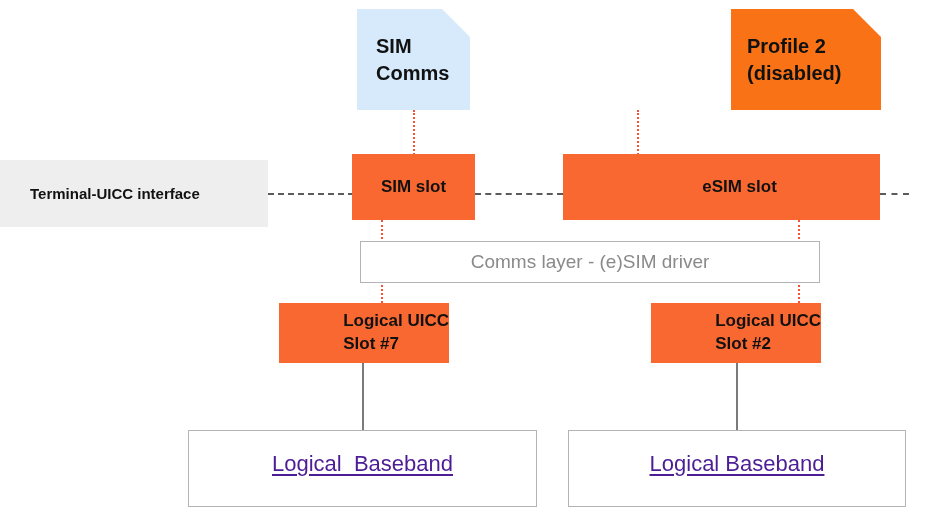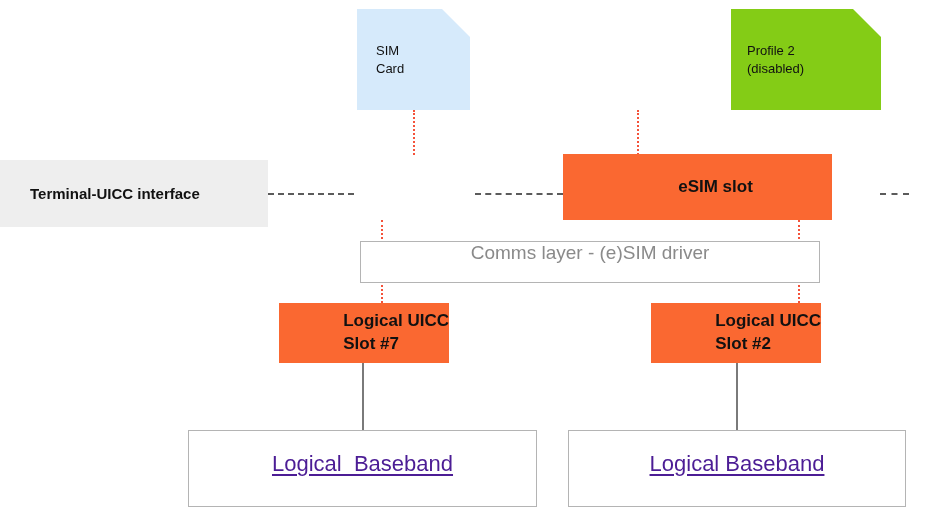--- a/index.html
+++ b/index.html
@@ -5,46 +5,46 @@
   html,body{margin:0;padding:0;background:#ffffff;}
   body{font-family:"Liberation Sans",sans-serif;}
   #stage{position:relative;width:935px;height:519px;background:#ffffff;overflow:hidden;}
 
   .abs{position:absolute;box-sizing:border-box;}
 
   
   .card{
     display:flex;align-items:center;
     padding-left:19px;
-    font-size:13px;font-weight:normal;color:#111111;line-height:1.32;
+    font-size:20px;font-weight:bold;color:#111111;line-height:1.32;
     clip-path:polygon(0 0, calc(100% - 28px) 0, 100% 28px, 100% 100%, 0 100%);
   }
   .card.blue{background:#d6eafb;}
-  .card.gray{background:#84cc16;padding-left:16px;}
+  .card.gray{background:#f97316;padding-left:16px;}
 
   
   .slot{
     background:#fa6831;
     display:flex;align-items:center;justify-content:center;
     font-size:17px;font-weight:bold;color:#111111;
   }
   .slot.left-text{justify-content:flex-end;padding-left:16px;line-height:1.34;}
 
   
   .greybox{
     background:#eeeeee;display:flex;align-items:center;
     padding-left:30px;font-size:15px;font-weight:bold;color:#111111;
   }
 
   
   .outline{
     background:#ffffff;border:1.5px solid #b4b4b4;
   }
   .comms{
-    display:flex;justify-content:center;
+    display:flex;align-items:center;justify-content:center;
     font-size:19px;color:#8a8a8a;font-weight:normal;
   }
   .baseband{ }
   .baseband-label{
     position:absolute;left:0;right:0;top:20px;text-align:center;
     font-size:22px;color:#4c1d95;text-decoration:underline;
     text-underline-offset:3px;white-space:pre;
   }
 
   
@@ -57,21 +57,21 @@
   }
 </style>
 </head>
 <body>
 
 <div id="stage">
 
   <div class="abs card blue" style="left:357px;top:9px;width:113px;height:101px;">
     <div>
       <div>SIM</div>
-      <div>Card</div>
+      <div>Comms</div>
     </div>
   </div>
 
 
   <div class="abs card gray" style="left:731px;top:9px;width:150px;height:101px;">
     <div>
       <div>Profile 2</div>
       <div>(disabled)</div>
     </div>
   </div>
@@ -80,22 +80,25 @@
   <div class="abs vline-dotted" style="left:637px;top:110px;height:45px;"></div>
 
   <div class="abs greybox" style="left:0px;top:160px;width:268px;height:67px;">
     <span>Terminal-UICC interface</span>
   </div>
 
   <div class="abs hline-dashed" style="left:268px;top:193px;width:86px;"></div>
   <div class="abs hline-dashed" style="left:475px;top:193px;width:88px;"></div>
   <div class="abs hline-dashed" style="left:880px;top:193px;width:29px;"></div>
 
+  <div class="abs slot" style="left:352px;top:154px;width:123px;height:66px;">
+    <span>SIM slot</span>
+  </div>
 
-  <div class="abs slot" style="left:563px;top:154px;width:269px;height:66px;padding-left:36px;">
+  <div class="abs slot" style="left:563px;top:154px;width:317px;height:66px;padding-left:36px;">
     <span>eSIM slot</span>
   </div>
 
   <div class="abs vline-dotted" style="left:381px;top:220px;height:83px;"></div>
   <div class="abs vline-dotted" style="left:798px;top:220px;height:83px;"></div>
 
   <div class="abs outline comms" style="left:360px;top:241px;width:460px;height:42px;">
     <span>Comms layer - (e)SIM driver</span>
   </div>
 

